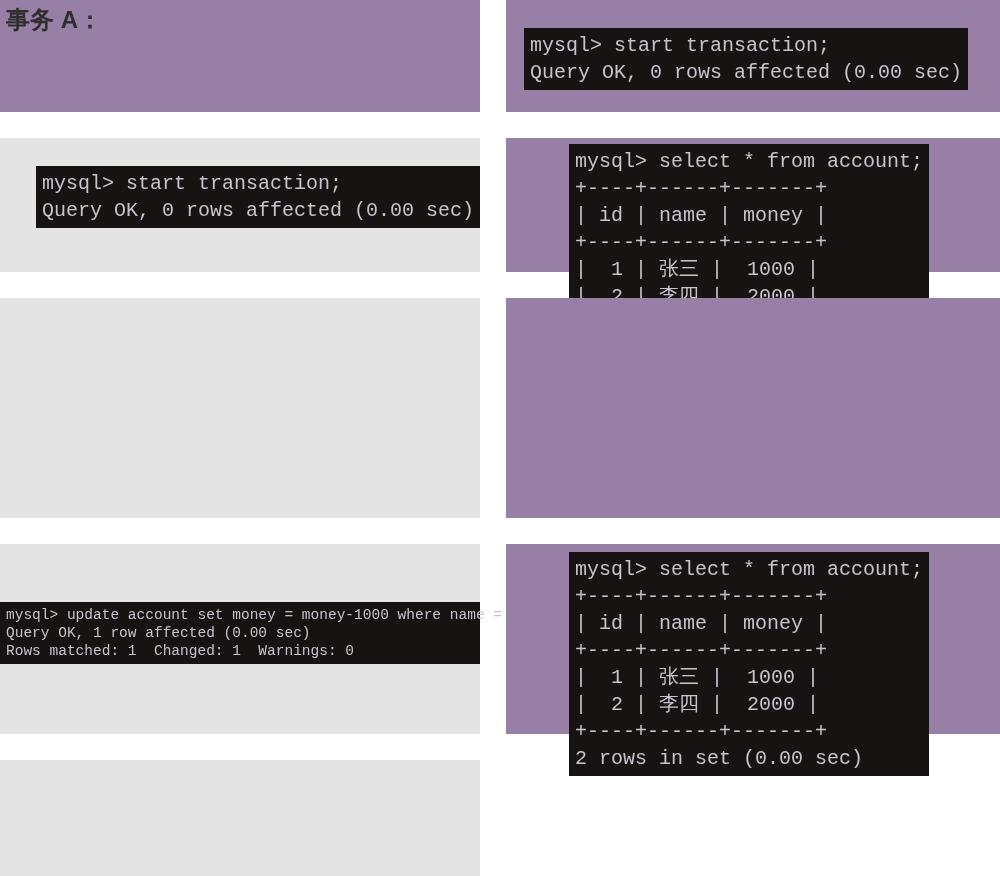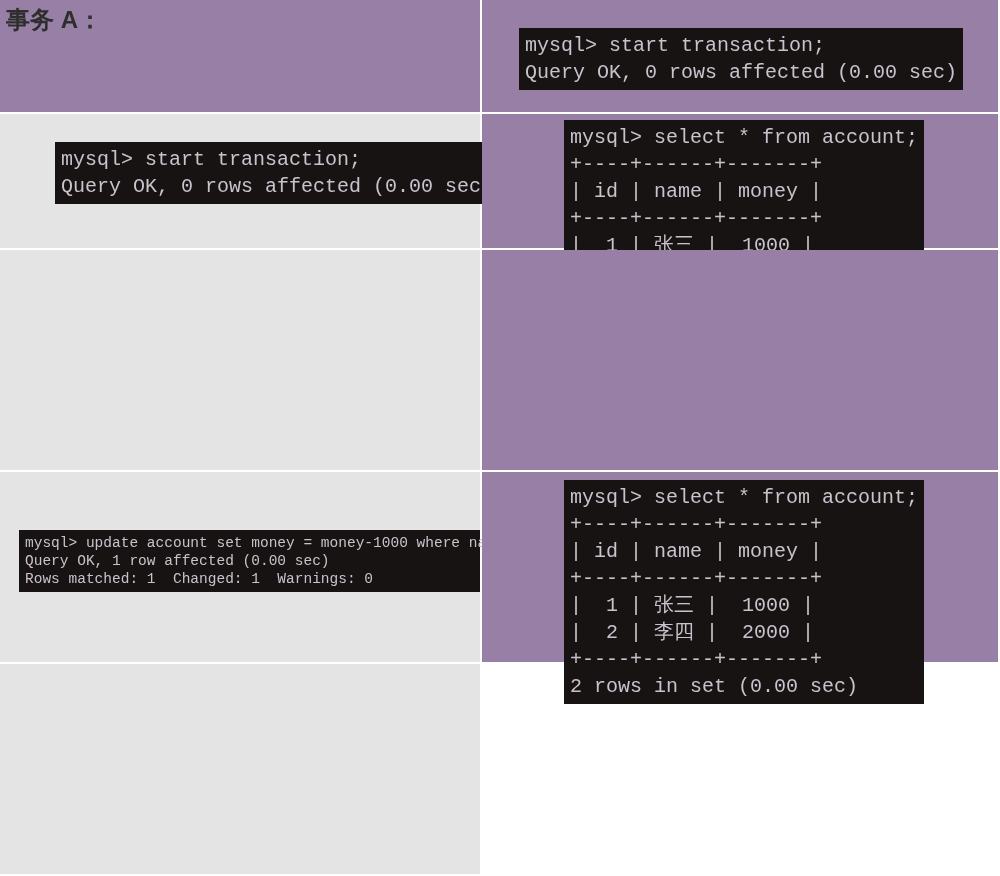--- a/index.html
+++ b/index.html
@@ -8,20 +8,21 @@
     height: 876px;
     background: #fff;
     font-family: "Microsoft YaHei", sans-serif;
   }
   .grid {
     display: grid;
     grid-template-columns: 482px 518px;
     grid-template-rows: 114px 136px 222px 192px 212px;
     width: 1000px;
     height: 876px;
+    gap: 24px;
   }
   .cell {
     position: relative;
     border-right: 2px solid #fff;
     border-bottom: 2px solid #fff;
   }
   .left-bg  { background: #987fa6; }
   .right-bg { background: #e4e4e4; }
   .header-a, .header-b {
     font-size: 24px;
@@ -30,21 +31,20 @@
   }
   .header-b { color: #08c14e; }
   .header-a { color: #2e2e2e; }
   .term {
     background: #171313;
     color: #c9c2cc;
     font-family: "Consolas", "Courier New", monospace;
     padding: 4px 6px;
     white-space: pre;
     display: inline-block;
-    margin-left: 19px;
   }
   .term-big {
     font-size: 20px;
     line-height: 1.35;
   }
   .term-small {
     font-size: 14.5px;
     line-height: 1.25;
   }
   .pos-r2a { position:absolute; left:18px;  top:28px; }

